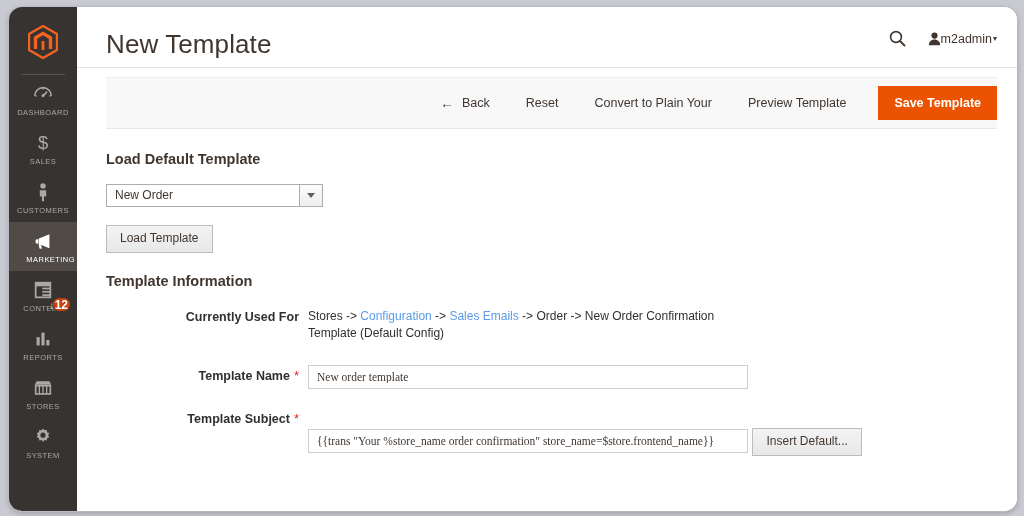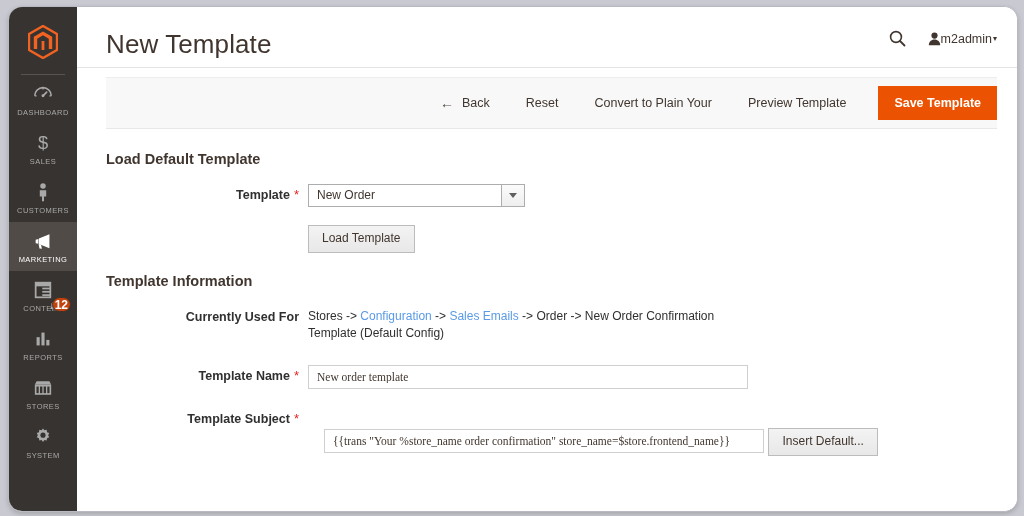--- a/index.html
+++ b/index.html
@@ -72,21 +72,21 @@
     height: 22px;
   }
   .nav-label {
     display: block;
     color: #a9a9a9;
     font-size: 7.5px;
     letter-spacing: 0.45px;
     line-height: 9px;
     text-transform: uppercase;
   }
-  .nav-item.active .nav-label { color: #ffffff; }
+  .nav-item.active .nav-label { color: #ffffff; text-align: right; }
   .badge {
     position: absolute;
     right: 6px;
     top: 26px;
     min-width: 15px;
     height: 15px;
     border-radius: 8px;
     background: #c2410c;
     color: #fff;
     font-size: 12px;
@@ -431,23 +431,20 @@
       <button class="tb-btn primary">
         <span>Save Template</span>
       </button>
     </div>
 
     <div id="content-body">
 
       <h2 class="section-title">Load Default Template</h2>
 
       <div class="field-row">
-        <div class="field-label">
-          <span>Template</span><span class="req-star">*</span>
-        </div>
         <div class="field-control">
           <div class="select-wrap">
             <div class="select-box">New Order</div>
             <div class="select-arrow">
                 <span></span>
               </div>
           </div>
           <button class="sec-btn">
             <span>Load Template</span>
           </button>
@@ -465,21 +462,21 @@
 
       <div class="field-row" style="margin-top:23px;">
         <div class="field-label">
           <span>Template Name</span><span class="req-star">*</span>
         </div>
         <div class="field-control">
           <input class="text-input" type="text" value="New order template" style="">
         </div>
       </div>
 
-      <div class="field-row" style="margin-top:19px;gap:16px;">
+      <div class="field-row" style="margin-top:19px;">
         <div class="field-label">
           <span>Template Subject</span><span class="req-star">*</span>
         </div>
         <div class="field-control">
           <input class="text-input wide" type="text" value="{{trans &quot;Your %store_name order confirmation&quot; store_name=$store.frontend_name}}" style="">
           <button class="sec-btn" style="margin-top:20px;">
             <span>Insert Default...</span>
           </button>
         </div>
       </div>

